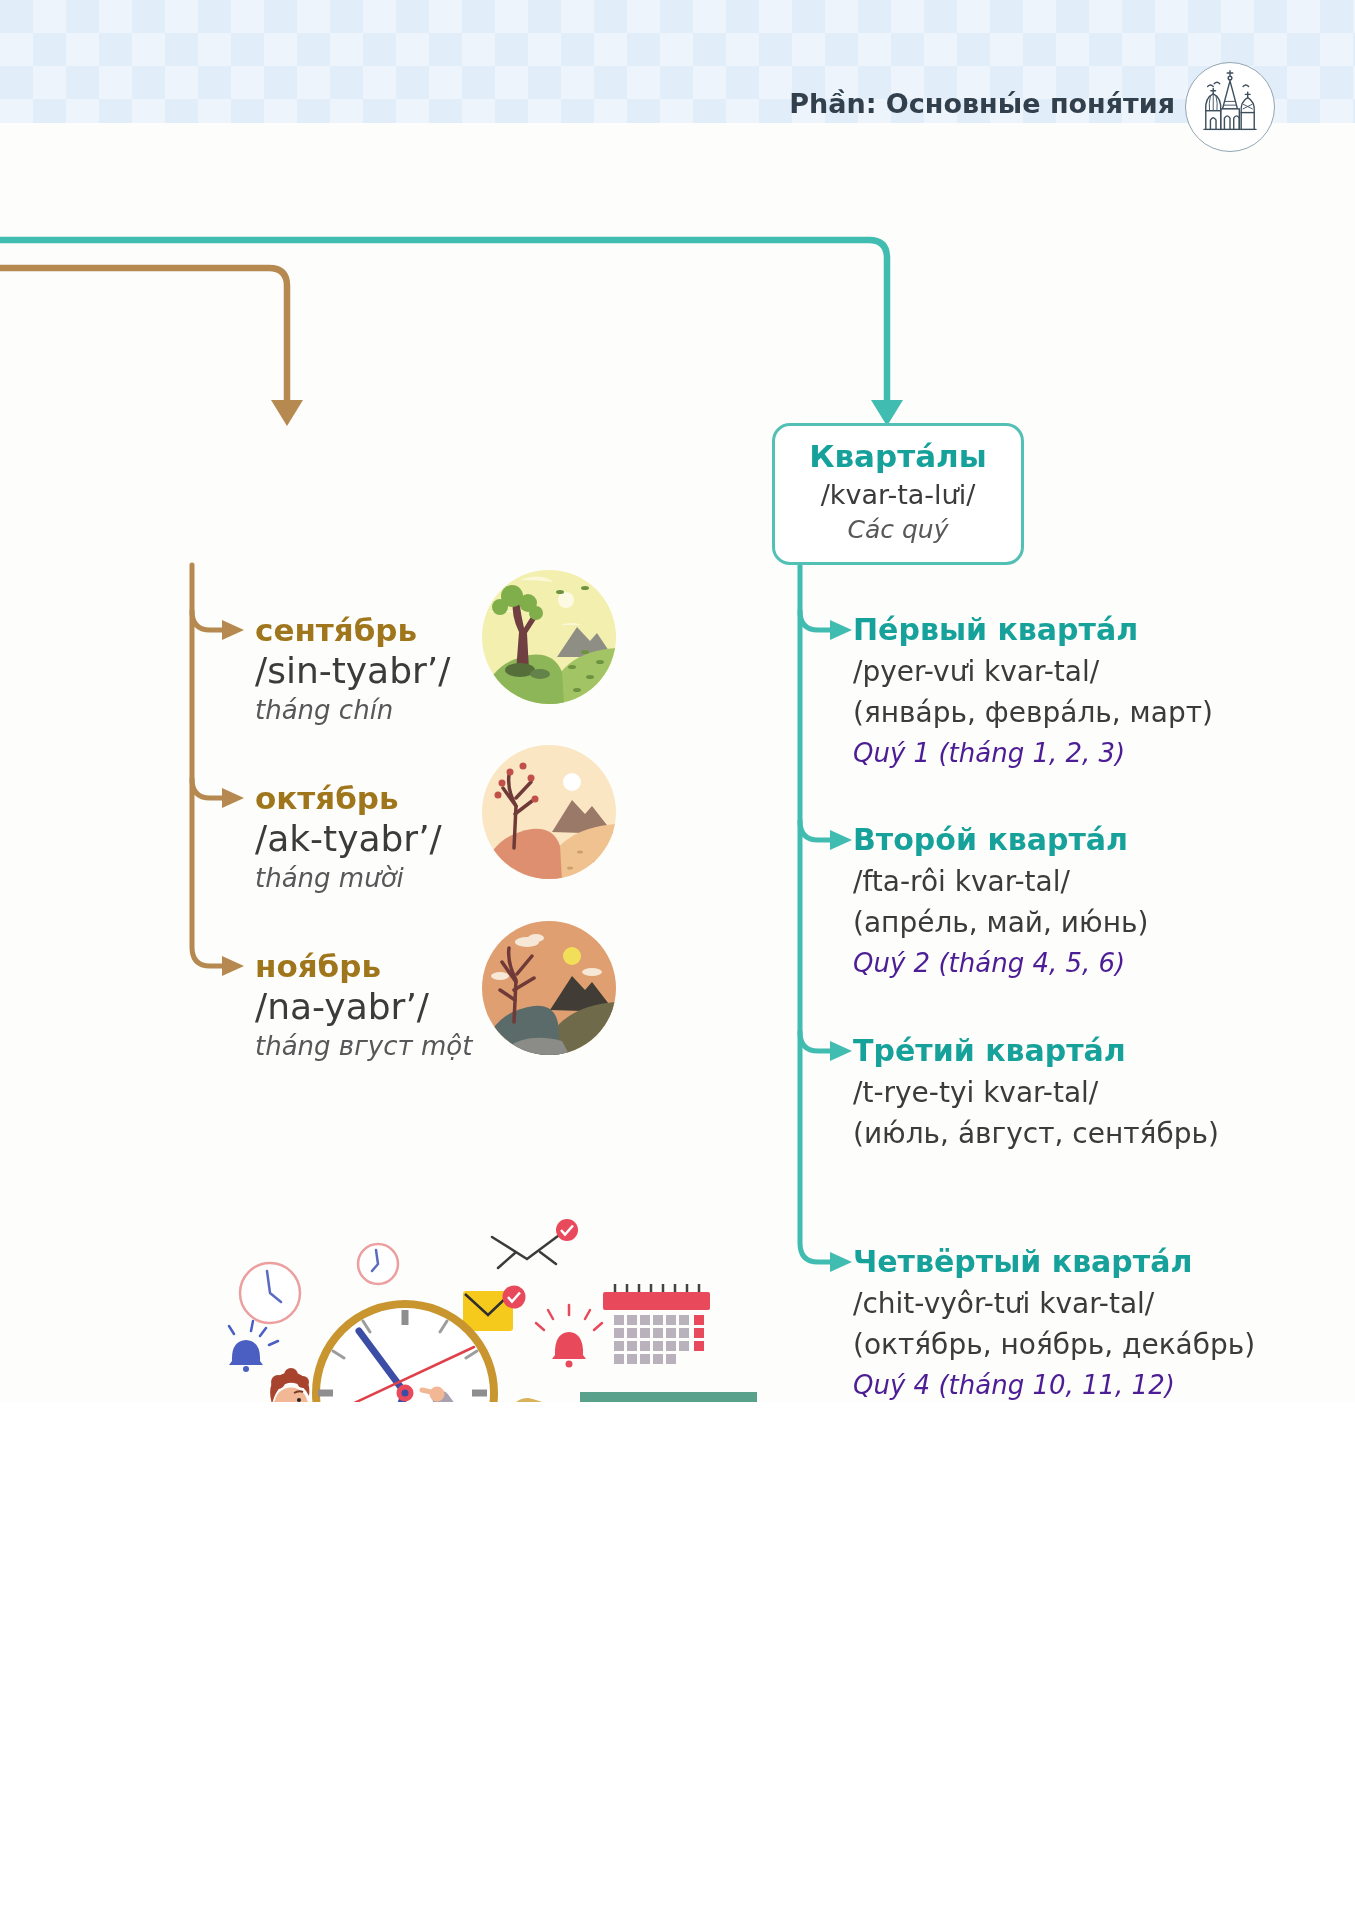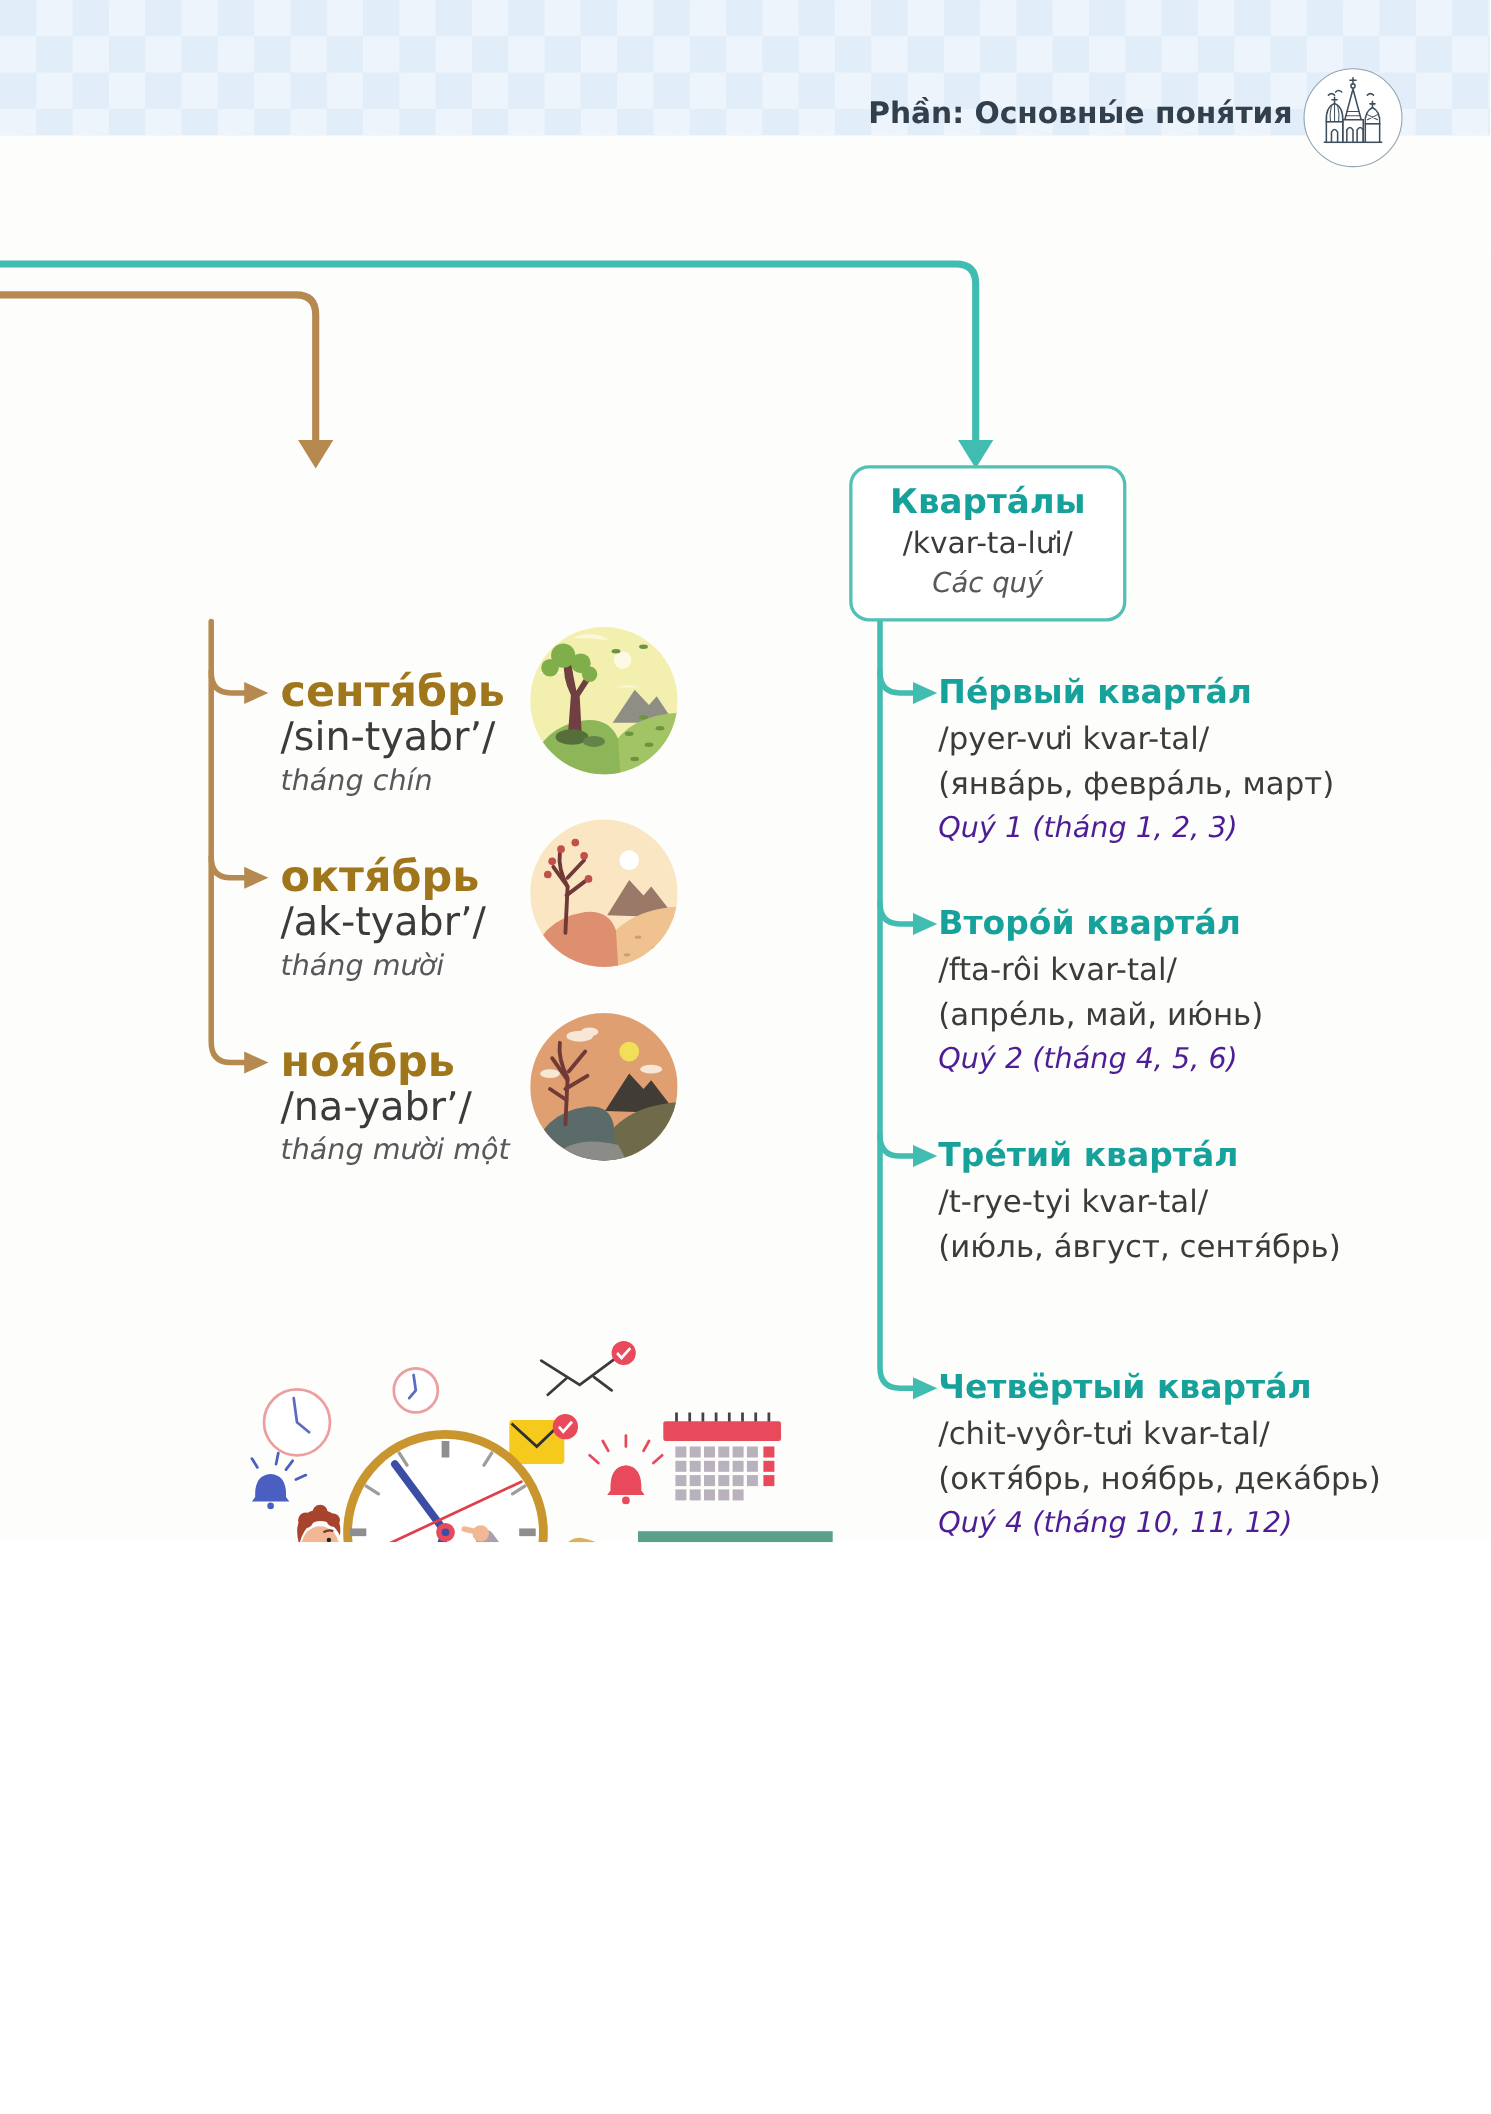--- a/index.html
+++ b/index.html
@@ -21,21 +21,21 @@
   .autumn-box{left:175px;width:245px;border:3.5px solid #b78c54;}
   .quarters-box{left:772px;width:252px;border:3.5px solid #52c0b5;}
   .flow-box .t{margin-top:11px;font-size:31px;font-weight:700;line-height:38px;}
   .autumn-box .t{color:#9f7119;}
   .quarters-box .t{color:#16a29b;}
   .flow-box .p{margin-top:2px;font-size:27px;color:#3b3b3b;line-height:36px;}
   .flow-box .v{font-size:25px;font-style:italic;color:#58585a;line-height:34px;}
   
   .month{position:absolute;left:255px;z-index:2;}
   .m1{top:609px}.m2{top:777px}.m3{top:945px}
-  .month .n{font-size:39px;font-weight:700;color:#a0761c;line-height:42px;}
+  .month .n{font-size:31px;font-weight:700;color:#a0761c;line-height:42px;}
   .month .p{font-size:36px;color:#3b3b3b;line-height:40px;}
   .month .v{font-size:26px;font-style:italic;color:#58585a;line-height:38px;}
   
   .quarter{position:absolute;left:853px;z-index:2;}
   .q1{top:609px}.q2{top:819px}.q3{top:1030px}.q4{top:1241px}
   .quarter .n{font-size:30px;font-weight:700;color:#16a29b;line-height:42px;}
   .quarter .p,.quarter .mm{font-size:28px;color:#3b3b3b;line-height:41px;}
   .quarter .v{font-size:26px;font-style:italic;color:#4c1d95;line-height:40px;}
   .art{position:absolute;left:0;top:0;z-index:1;}
   .footer-label{position:absolute;left:150px;top:1810px;font-size:27px;color:#8e8e8e;z-index:2;}
@@ -477,21 +477,21 @@
     <div class="v">tháng chín</div>
   </div>
   <div class="month m2">
     <div class="n">октя́брь</div>
     <div class="p">/ak-tyabr’/</div>
     <div class="v">tháng mười</div>
   </div>
   <div class="month m3">
     <div class="n">ноя́брь</div>
     <div class="p">/na-yabr’/</div>
-    <div class="v">tháng mười một</div>
+    <div class="v">tháng вгуст một</div>
   </div>
 
   <section class="flow-box quarters-box">
     <div class="t">Кварта́лы</div>
     <div class="p">/kvar-ta-lưi/</div>
     <div class="v">Các quý</div>
   </section>
 
   <div class="quarter q1">
     <div class="n">Пе́рвый кварта́л</div>

